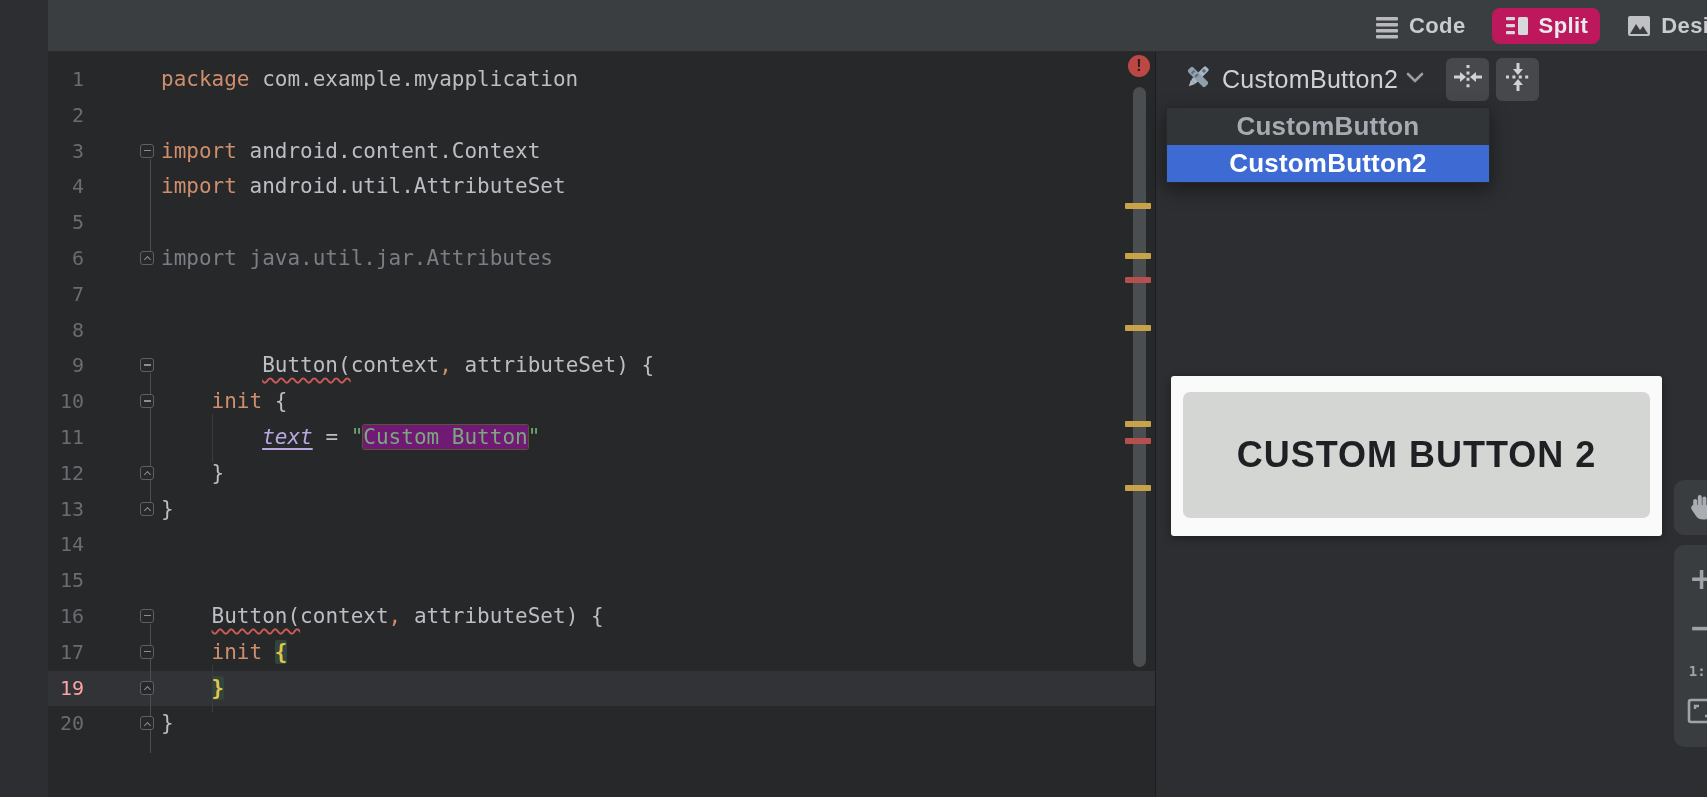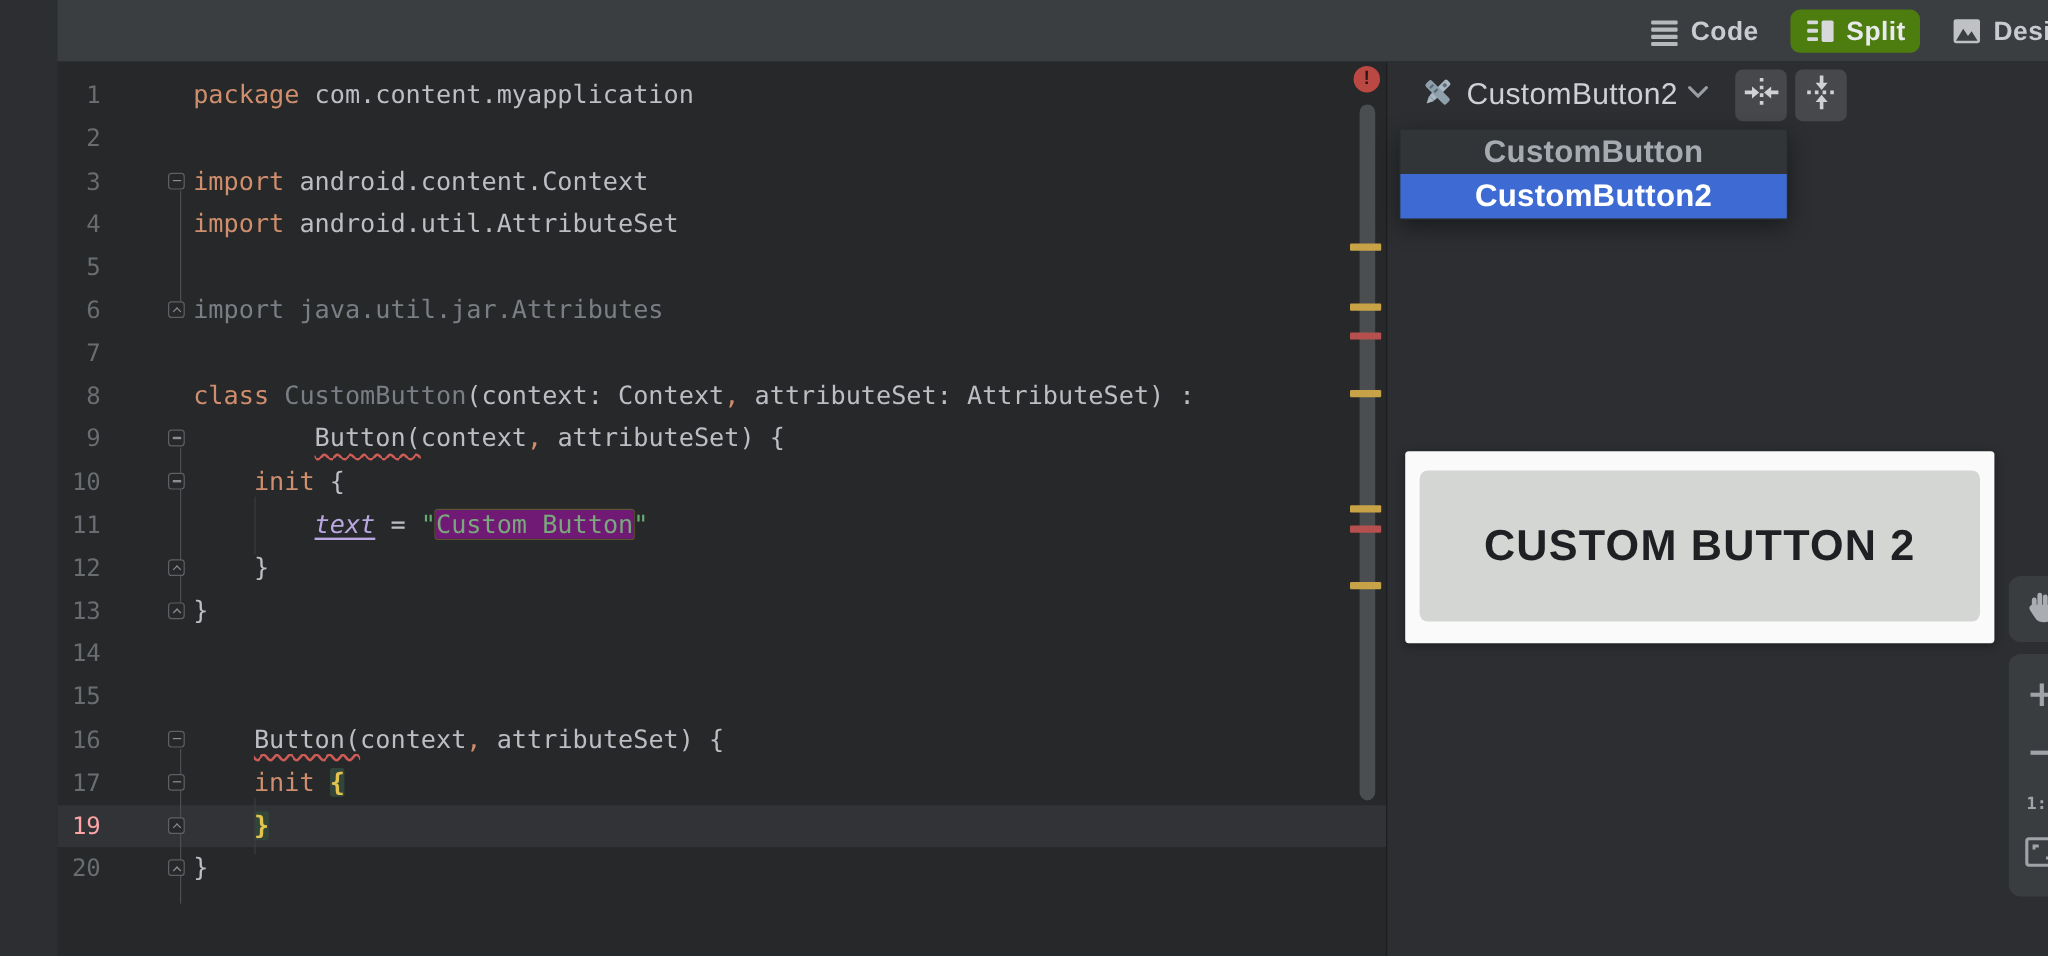--- a/index.html
+++ b/index.html
@@ -6,21 +6,21 @@
   html,body { width:1707px; height:797px; overflow:hidden; background:#2c2e31;
               font-family:"Liberation Sans", sans-serif; }
   #stage { position:relative; width:1707px; height:758px;margin-left:48px; }
 
   
   .topbar { position:absolute; left:0; top:0; width:1707px; height:52px;
             background:#3b3e40; border-bottom:1px solid #292b2d;
             display:flex; align-items:center; justify-content:flex-end; gap:14px; padding-right:6px; }
   .viewmode { display:flex; align-items:center; gap:9px; padding:5px 12px; border-radius:8px;
               color:#c9cbd0; font-size:22px; font-weight:600; letter-spacing:.4px; cursor:default; }
-  .viewmode.active { background:#4d7c0f; color:#e8eaee; }
+  .viewmode.active { background:#be185d; color:#e8eaee; }
   .viewmode svg { display:block; }
 
   
   .editor { position:absolute; left:0; top:52px; width:1107px; height:745px;
             background:#262829; overflow:hidden; }
   .code-lines { position:absolute; left:0; top:10px; width:1107px; }
   .line { position:relative; display:flex; height:35.8px; line-height:35.8px;
           font-family:"DejaVu Sans Mono", monospace; font-size:21px; white-space:pre; }
   .line.current { background:#313337; }
   .lnum { flex:0 0 36px; text-align:right; color:#696d71; font-size:20px; }
@@ -128,28 +128,28 @@
           <rect x="2" y="3" width="22" height="20" rx="2" fill="#bfc1c5"></rect>
           <path d="M4 21 L10 11 L14 17 L17 13 L22 21 Z" fill="#3b3e40"></path>
         </svg>
       </span>
       <span>Design</span>
     </div>
   </div>
 
   <div class="editor">
     <div class="code-lines">
-        <div class="line"><span class="lnum">1</span><span class="foldcol"></span><span class="codetext"><span class="tk-kw">package</span><span class="tk-def"> com.content.myapplication</span></span></div>
+        <div class="line"><span class="lnum">1</span><span class="foldcol"></span><span class="codetext"><span class="tk-kw">package</span><span class="tk-def"> com.example.myapplication</span></span></div>
         <div class="line"><span class="lnum">2</span><span class="foldcol"></span><span class="codetext"></span></div>
         <div class="line"><span class="lnum">3</span><span class="foldcol"><span class="fold-marker"><span class="dash"></span></span></span><span class="codetext"><span class="tk-kw">import</span><span class="tk-def"> android.content.Context</span></span></div>
         <div class="line"><span class="lnum">4</span><span class="foldcol"></span><span class="codetext"><span class="tk-kw">import</span><span class="tk-def"> android.util.AttributeSet</span></span></div>
         <div class="line"><span class="lnum">5</span><span class="foldcol"></span></div>
         <div class="line"><span class="lnum">6</span><span class="foldcol"><span class="fold-marker"><span class="chev"></span></span></span><span class="codetext"><span class="tk-dim">import java.util.jar.Attributes</span></span></div>
         <div class="line"><span class="lnum">7</span><span class="foldcol"></span><span class="codetext"></span></div>
-        <div class="line"><span class="lnum">8</span><span class="foldcol"></span><span class="codetext"><span class="tk-kw">class</span><span class="tk-def"> </span><span class="tk-dim">CustomButton</span><span class="tk-def">(context: Context</span><span class="tk-kw">,</span><span class="tk-def"> attributeSet: AttributeSet) :</span></span></div>
+        <div class="line"><span class="lnum">8</span><span class="foldcol"></span></div>
         <div class="line"><span class="lnum">9</span><span class="foldcol"><span class="fold-marker"><span class="dash"></span></span></span><span class="codetext"><span class="tk-def">        </span><span class="tk-err">Button(</span><span class="tk-def">context</span><span class="tk-kw">,</span><span class="tk-def"> attributeSet) {</span></span></div>
         <div class="line"><span class="lnum">10</span><span class="foldcol"><span class="fold-marker"><span class="dash"></span></span></span><span class="codetext"><span class="tk-def">    </span><span class="tk-kw">init</span><span class="tk-def"> {</span></span></div>
         <div class="line"><span class="lnum">11</span><span class="foldcol"></span><span class="codetext"><span class="tk-def">        </span><span class="tk-prop">text</span><span class="tk-def"> = </span><span class="tk-str">"</span><span class="tk-strbox">Custom Button</span><span class="tk-str">"</span></span></div>
         <div class="line"><span class="lnum">12</span><span class="foldcol"><span class="fold-marker"><span class="chev"></span></span></span><span class="codetext"><span class="tk-def">    }</span></span></div>
         <div class="line"><span class="lnum">13</span><span class="foldcol"><span class="fold-marker"><span class="chev"></span></span></span><span class="codetext"><span class="tk-def">}</span></span></div>
         <div class="line"><span class="lnum">14</span><span class="foldcol"></span><span class="codetext"></span></div>
         <div class="line"><span class="lnum">15</span><span class="foldcol"></span></div>
         <div class="line"><span class="lnum">16</span><span class="foldcol"><span class="fold-marker"><span class="dash"></span></span></span><span class="codetext"><span class="tk-def">    </span><span class="tk-err">Button(</span><span class="tk-def">context</span><span class="tk-kw">,</span><span class="tk-def"> attributeSet) {</span></span></div>
         <div class="line"><span class="lnum">17</span><span class="foldcol"><span class="fold-marker"><span class="dash"></span></span></span><span class="codetext"><span class="tk-def">    </span><span class="tk-kw">init</span><span class="tk-def"> </span><span class="tk-brace">{</span></span></div>
         <div class="line current"><span class="lnum">19</span><span class="foldcol"><span class="fold-marker"><span class="chev"></span></span></span><span class="codetext"><span class="tk-def">    </span><span class="tk-brace">}</span></span></div>

